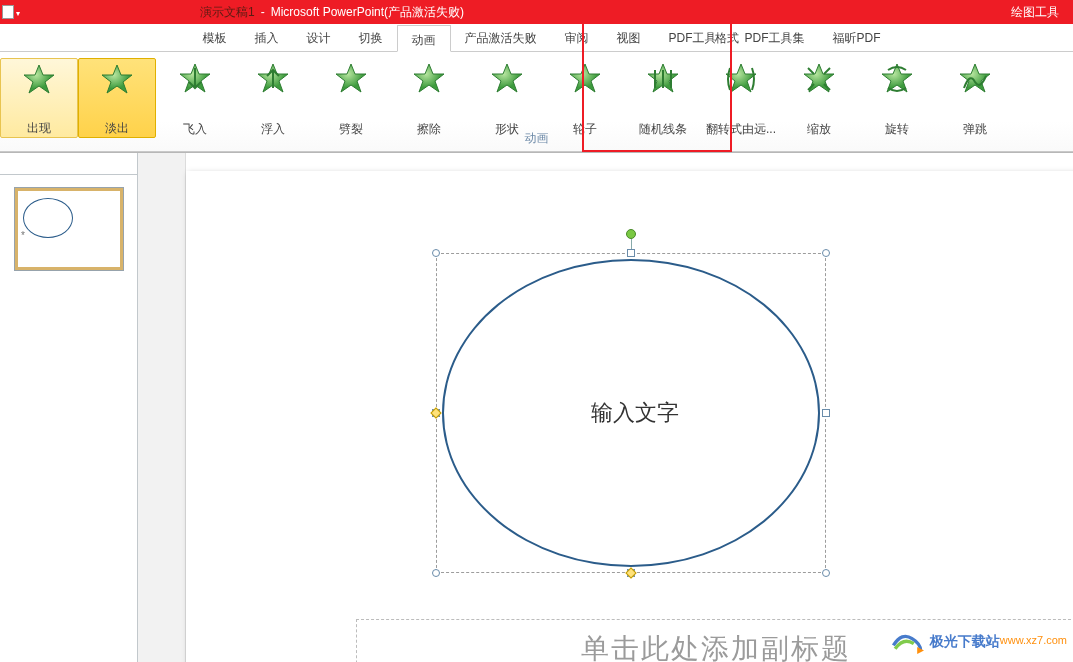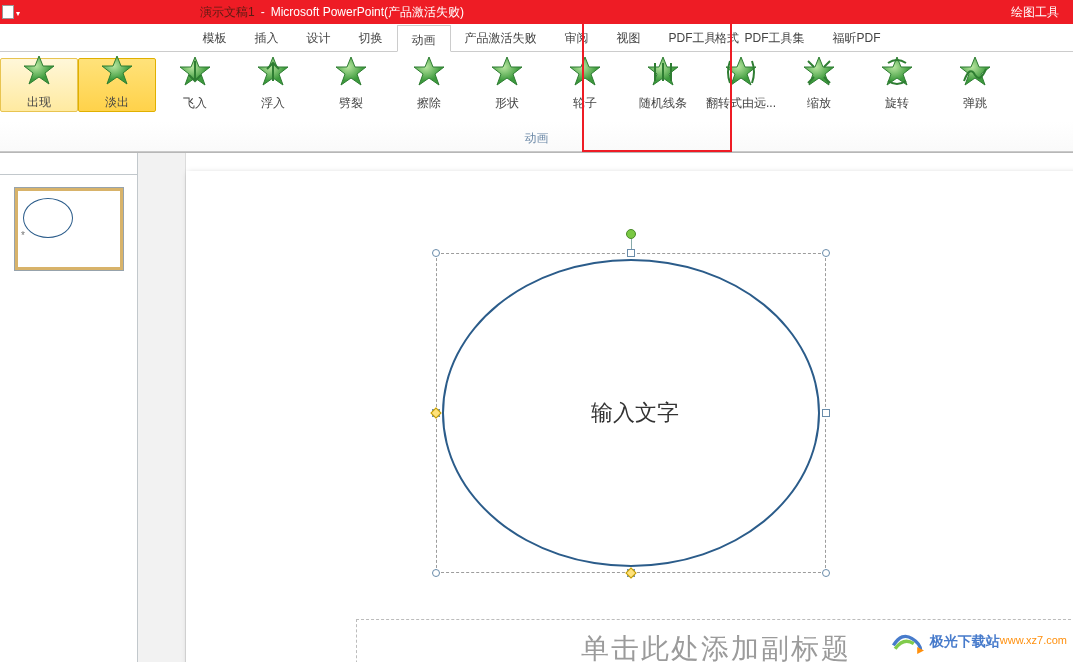--- a/index.html
+++ b/index.html
@@ -17,21 +17,21 @@
   .tabs-row { height: 28px; background: #fff; border-bottom: 1px solid #ccc; display: flex; align-items: stretch; padding-left: 10px; position: relative; justify-content: center; }
   .tab { padding: 6px 14px 0; color: #444; cursor: pointer; }
   .tab.active { border: 1px solid #ccc; border-bottom: 1px solid #fff; background: #fff; position: relative; top: 1px; }
   
   .format-wrap { position: absolute; left: 697px; top: 0; }
   .format-wrap .tab { padding: 6px 18px 0; }
 
   
   .ribbon { height: 100px; background: linear-gradient(#fff, #fff 70%, #fafafa); border-bottom: 1px solid #c9c9c9; display: flex; position: relative; }
   .gallery { display: flex; align-items: flex-start; padding-top: 6px; }
-  .anim-item { width: 78px; height: 54px; display: flex; flex-direction: column; align-items: center; justify-content: flex-end; padding-top: 4px; cursor: pointer; }
+  .anim-item { width: 78px; height: 80px; display: flex; flex-direction: column; align-items: center; justify-content: space-between; padding-top: 4px; cursor: pointer; }
   .anim-item.sel { background: linear-gradient(#ffe27a, #ffd24a); border: 1px solid #e0b000; border-radius: 2px; }
   .anim-item.hover { background: linear-gradient(#fff7d9, #ffeaa0); border: 1px solid #e8c450; border-radius: 2px; }
   .anim-label { margin-top: 6px; color: #444; font-size: 12px; }
   .star { width: 34px; height: 34px; display: flex; align-items: center; justify-content: center; }
   .star svg { width: 34px; height: 34px; }
   .group-label { position: absolute; bottom: 4px; left: 50%; transform: translateX(-50%); color: #6d8aa8; font-size: 12px; }
 
   .red-box-1 { position: absolute; left: 582px; top: 0px; width: 150px; height: 152px; border: 2px solid #ee1c25; pointer-events: none; z-index: 50; }
 
   

